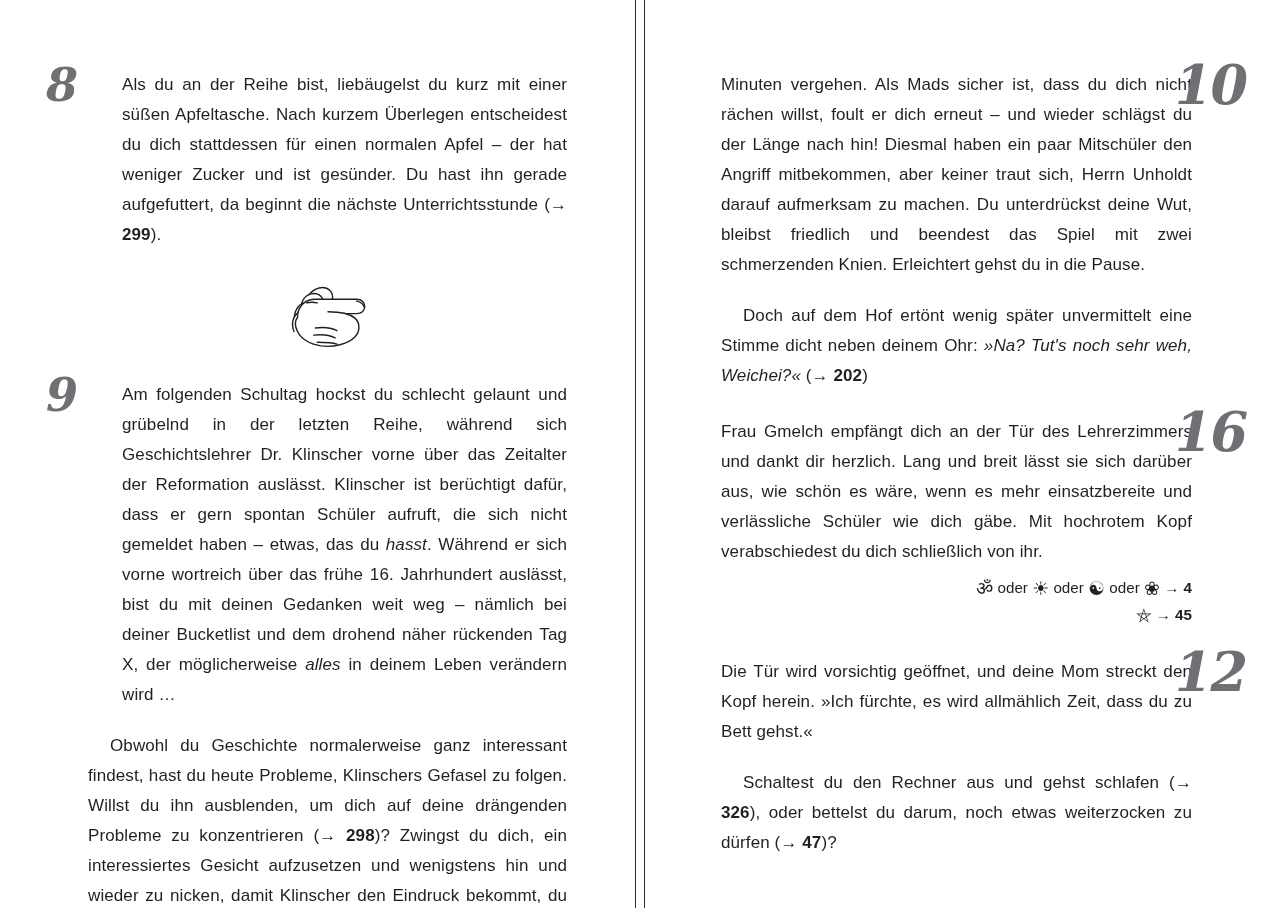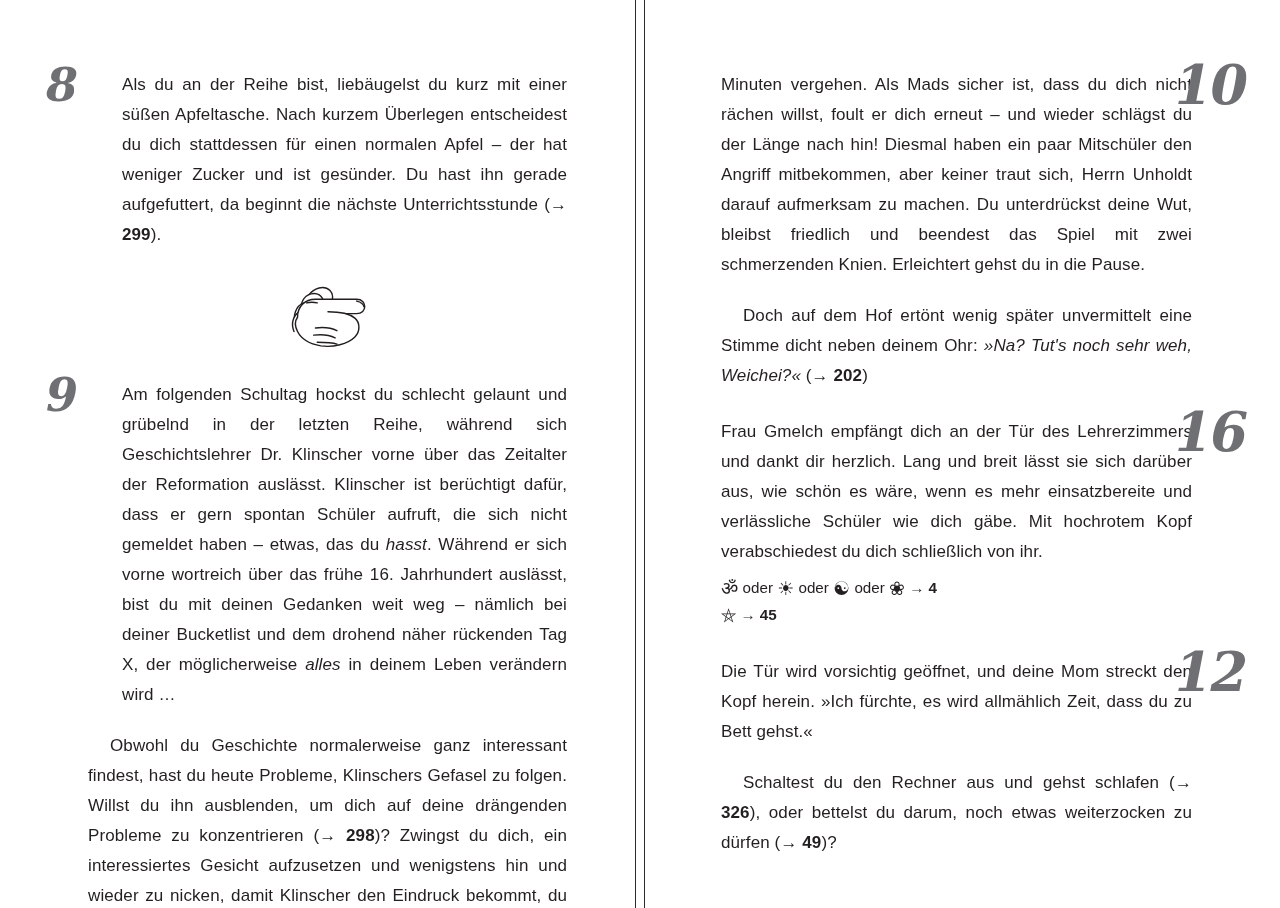--- a/index.html
+++ b/index.html
@@ -85,21 +85,21 @@
   }
   .b { font-weight: 700; }
   .i { font-style: italic; }
   .hand {
     display: block;
     margin: 20px auto 18px auto;
     width: 108px;
     height: 86px;
   }
   .symbols {
-    text-align: left;
+    text-align: right;
     font-size: 15.2px;
     line-height: 30px;
     margin-top: 6px;
   }
   .symbols .glyph {
     font-size: 19px;
     vertical-align: -2px;
     letter-spacing: 0;
   }
   .sym-row2 { margin-top: -4px; }
@@ -171,19 +171,19 @@
         </div>
         <div class="symbols sym-row2">
           <span class="glyph">⛤</span>
           <span class="b nowrap">→ 45</span>
         </div>
       </div>
 
       <div class="block tight">
         <span class="num num-right">12</span>
         <p>Die Tür wird vorsichtig geöffnet, und deine Mom streckt den Kopf herein. »Ich fürchte, es wird allmählich Zeit, dass du zu Bett gehst.«</p>
-        <p class="indent">Schaltest du den Rechner aus und gehst schlafen (<span class="b">→ 326</span>), oder bettelst du darum, noch etwas weiterzocken zu dürfen (<span class="b">→ 49</span>)?</p>
+        <p class="indent">Schaltest du den Rechner aus und gehst schlafen (<span class="b">→ 326</span>), oder bettelst du darum, noch etwas weiterzocken zu dürfen (<span class="b">→ 47</span>)?</p>
       </div>
 
     </div>
   </div>
 
 </div>
 
 </body></html>

